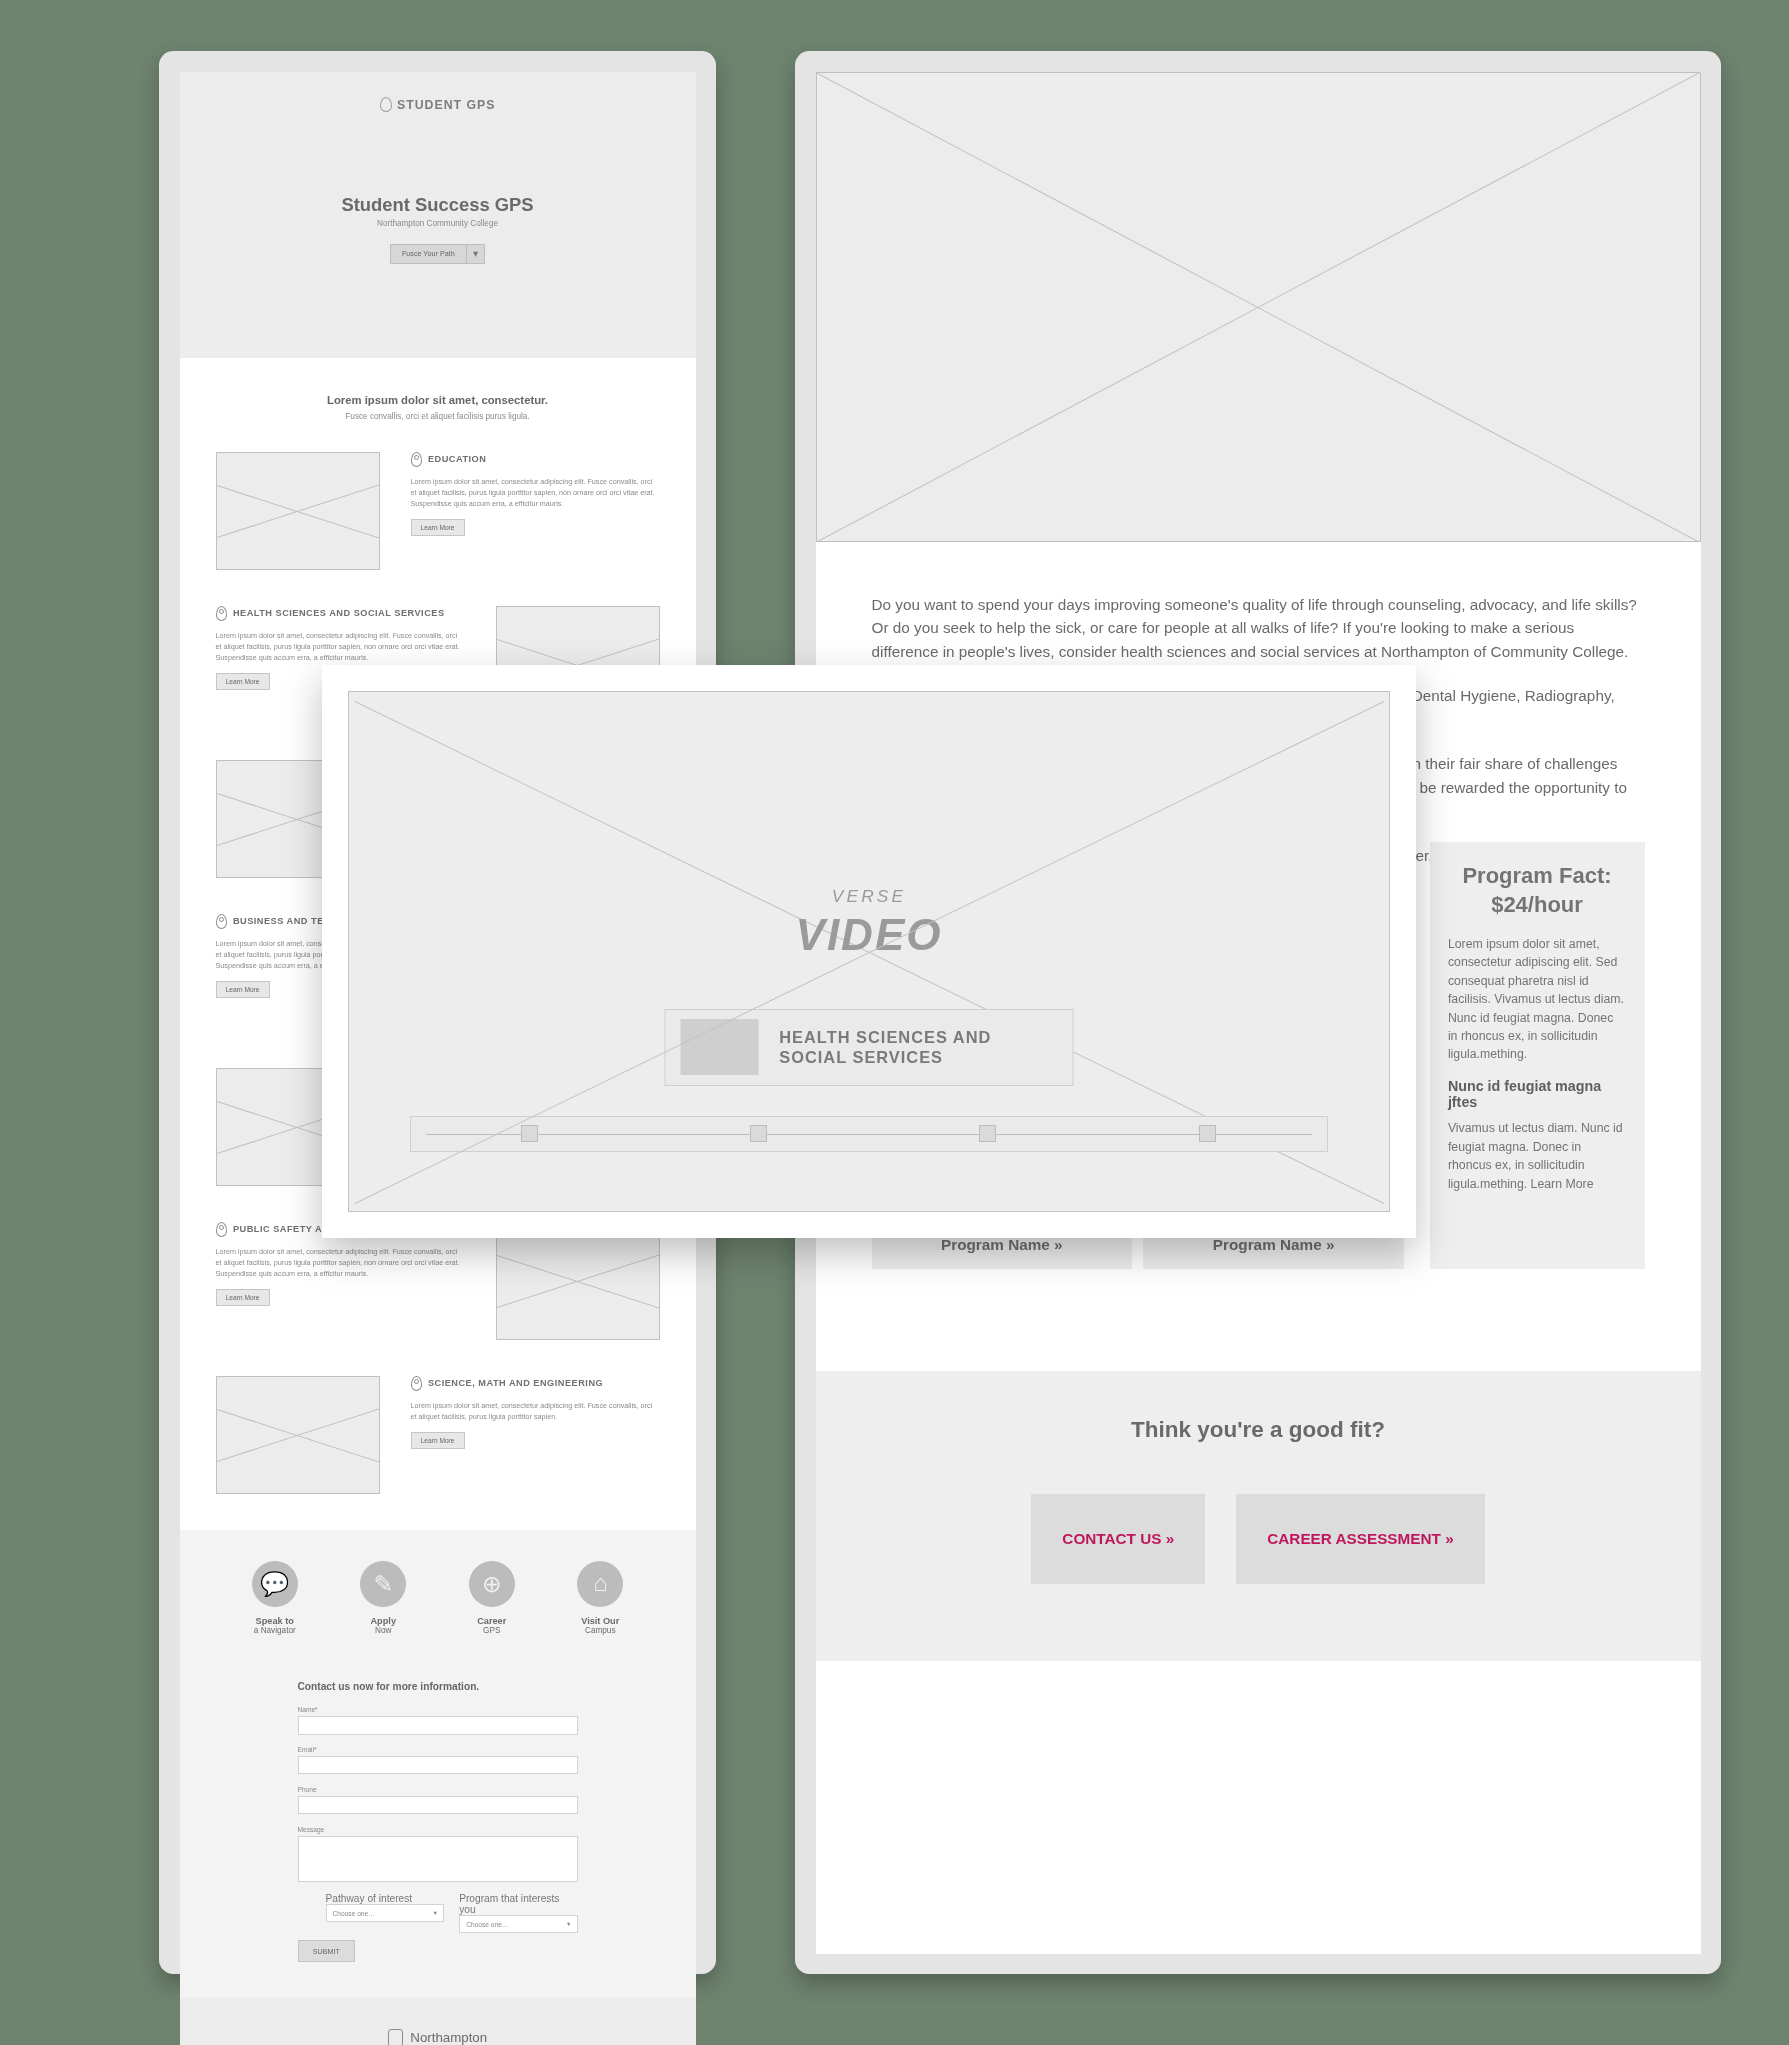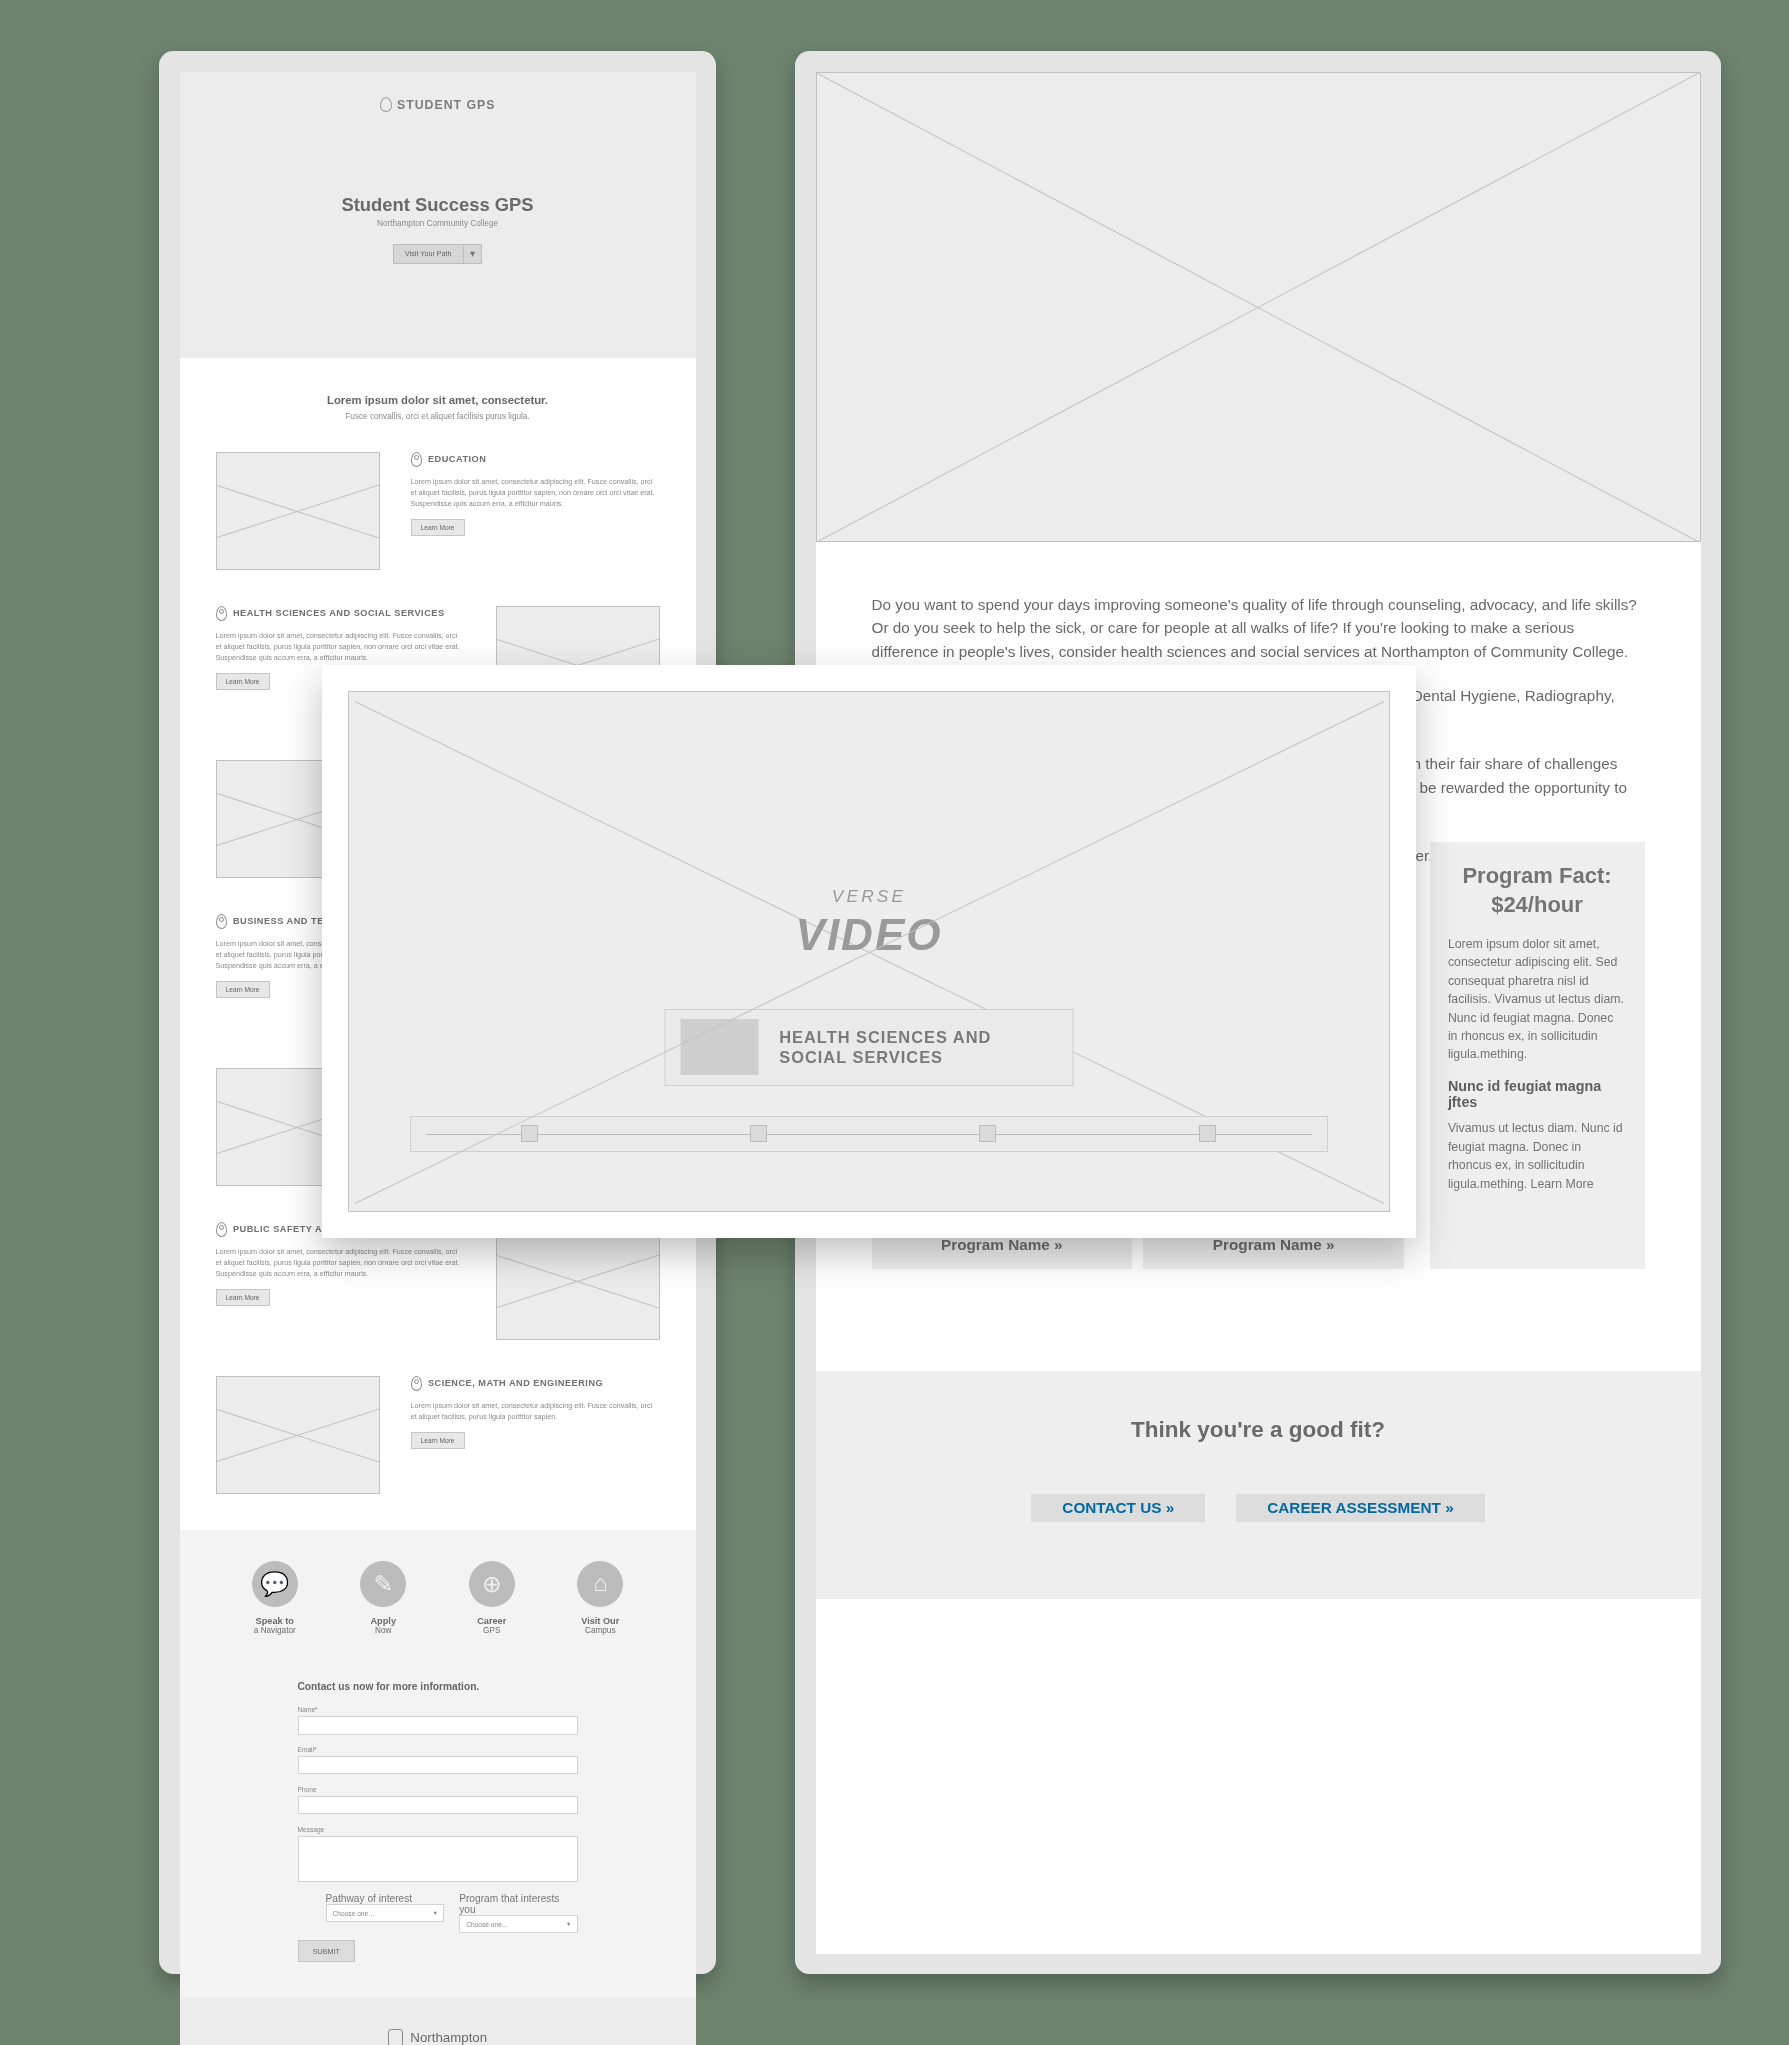--- a/index.html
+++ b/index.html
@@ -163,21 +163,21 @@
   .rp .fact .ft{font-size:22px;font-weight:700;text-align:center;margin-bottom:15.3px;line-height:1.3;}
   .rp .fact p{margin-bottom:14.3px;line-height:1.5;}
   .rp .fact .sub{font-size:14.3px;font-weight:700;color:#5f5f5f;margin-bottom:9.2px;}
 
   .rp .cta-band{
     margin-top:102px;background:#eee;padding:46px 0 77px;text-align:center;
   }
   .rp .cta-band h2{font-size:22.5px;font-weight:700;color:#6a6a6a;margin-bottom:51px;}
   .rp .cta-band .btns{display:flex;justify-content:center;gap:31px;}
   .rp .cta-band .btn{
-    background:#dcdcdc;padding:5px 31px;font-size:15.3px;font-weight:700;color:#0369a1;
+    background:#dcdcdc;padding:36px 31px;font-size:15.3px;font-weight:700;color:#be185d;
   }
 
   
   .overlay{
     position:absolute;
     left:322px; top:665px;
     width:1094px; height:573px;
     background:#fff;
     box-shadow:0 15.3px 36px rgba(0,0,0,.25);
     padding:25.6px;
@@ -223,21 +223,21 @@
       <div class="lp">
 
         <div class="hero">
           <div class="logo-row">
             <span class="logo-mark"></span>
             <span class="logo-text">STUDENT GPS</span>
           </div>
           <h1>Student Success GPS</h1>
           <div class="sub">Northampton Community College</div>
           <div class="cta">
-            <span class="lbl">Visit Your Path</span>
+            <span class="lbl">Fusce Your Path</span>
             <span class="chev">▾</span>
           </div>
         </div>
 
         <div class="intro">
           <div class="t1">Lorem ipsum dolor sit amet, consectetur.</div>
           <div class="t2">Fusce convallis, orci et aliquet facilisis purus ligula.</div>
         </div>
 
         <div class="rows">

